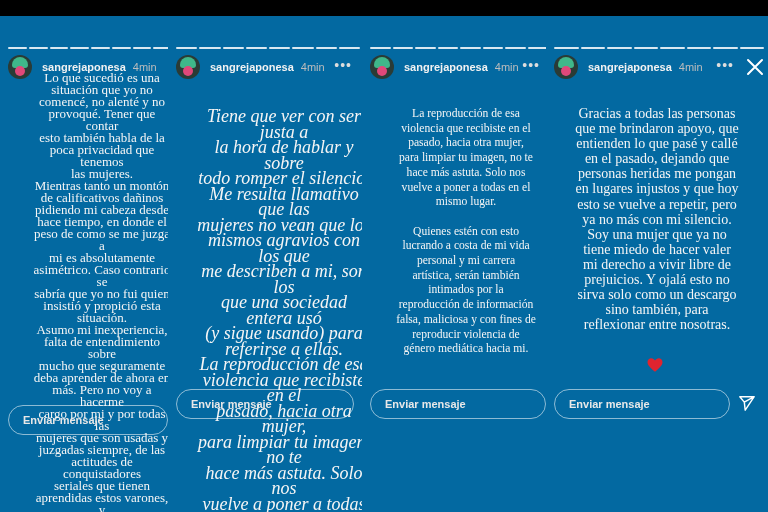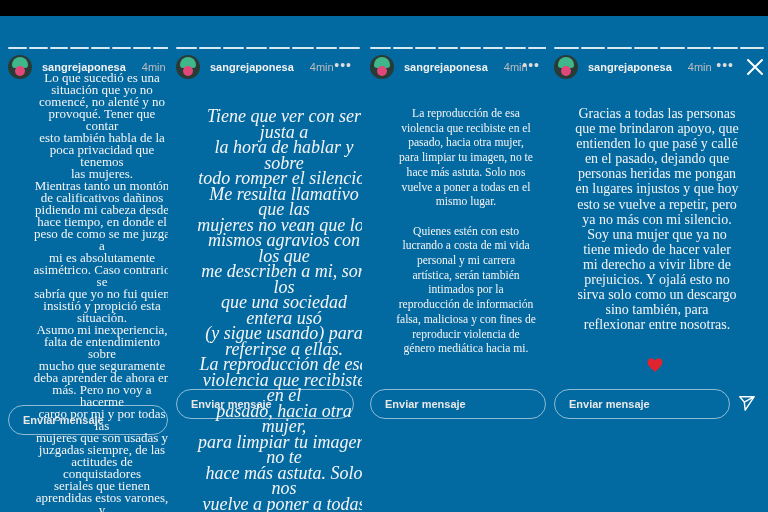--- a/index.html
+++ b/index.html
@@ -6,21 +6,21 @@
     html, body { width: 768px; height: 512px; background: #000; overflow: hidden; }
     body { position: relative; font-family: "Liberation Sans", sans-serif; color: #fff; }
     .panel { position: absolute; top: 16px; height: 512px; background: #0369a1; overflow: hidden; }
     .progress { position: absolute; top: 31px; left: 8px; right: 4px; height: 2px; display: flex; gap: 2px; }
     .seg { flex: 1; height: 2px; background: rgba(255,255,255,0.85); border-radius: 1px; }
     .header { position: absolute; top: 38px; left: 8px; right: 8px; height: 26px; display: flex; align-items: center; }
     .avatar { width: 24px; height: 24px; border-radius: 50%; background: #2a3b36; position: relative; overflow: hidden; flex-shrink: 0; }
     .avatar .hat { position: absolute; left: 4px; top: 2px; width: 16px; height: 11px; background: #3fb78a; border-radius: 8px 8px 3px 3px; }
     .avatar .face { position: absolute; left: 7px; top: 11px; width: 10px; height: 10px; background: #e0487a; border-radius: 50%; }
     .username { font-size: 11px; font-weight: bold; margin-left: 10px; color: #f2f2f2; }
-    .time { font-size: 11px; color: #bdbdbd; margin-left: 16px; }
+    .time { font-size: 11px; color: #bdbdbd; margin-left: 7px; }
     .more { position: absolute; right: 4px; top: 4px; font-size: 14px; letter-spacing: 1px; color: #ddd; line-height: 14px; }
     .close { position: absolute; right: 0; top: 0; width: 18px; height: 18px; }
     .story-text { position: absolute; text-align: center; font-family: "Liberation Serif", "DejaVu Serif", serif; color: #f5f5f5; white-space: pre-line; }
     .t1 { left: 32px; width: 140px; top: 56px; font-size: 13px; line-height: 12px; }
     .t2 { left: 196px; width: 176px; top: 109px; font-size: 18px; line-height: 15.5px; font-style: italic; }
     .t3 { left: 386px; width: 160px; top: 107px; font-size: 11.6px; line-height: 14.7px; }
     .t4 { left: 564px; width: 186px; top: 106px; font-size: 14px; line-height: 15.1px; }
     .msg-box { position: absolute; top: 389px; height: 30px; border: 1px solid rgba(255,255,255,0.55); border-radius: 15px; padding-left: 14px; display: flex; align-items: center; font-size: 11px; color: #e8e8e8; background: transparent; font-weight: bold; }
     .heart { position: absolute; left: 646px; top: 356px; width: 18px; height: 18px; }
     .send { position: absolute; left: 738px; top: 394px; width: 18px; height: 18px; }

